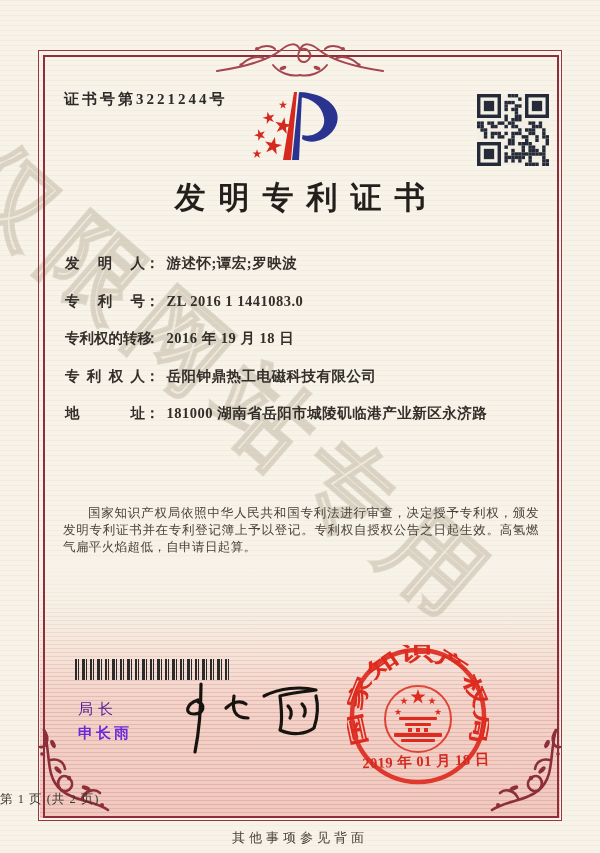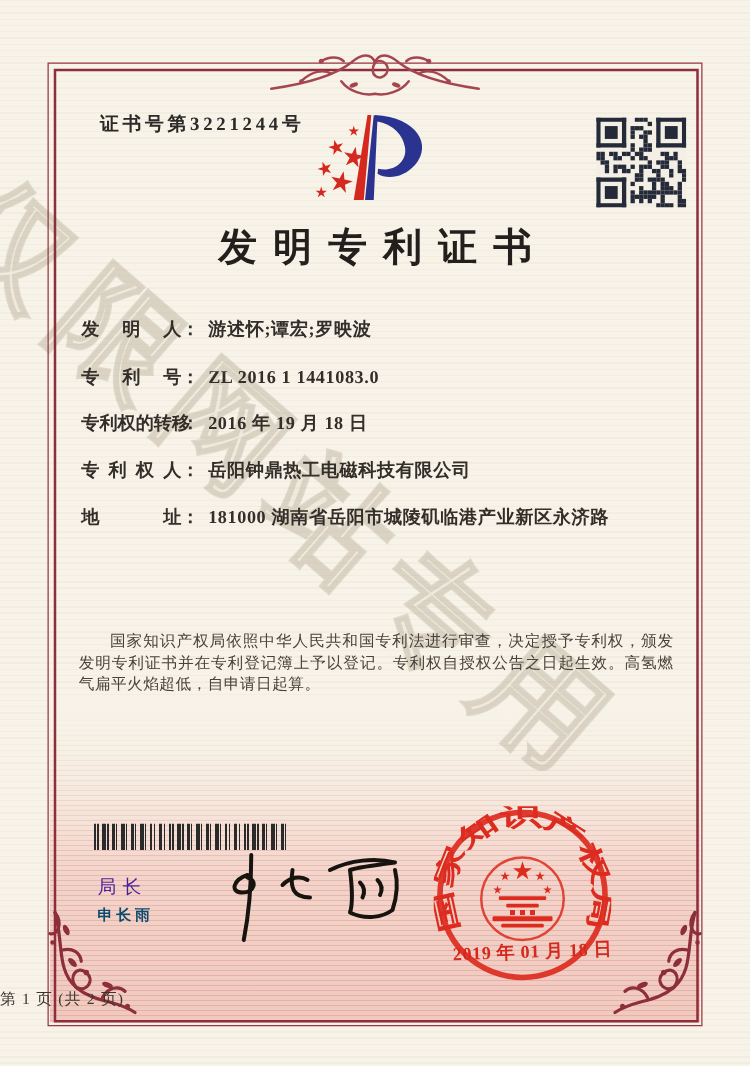--- a/index.html
+++ b/index.html
@@ -31,21 +31,21 @@
     font-size:96px;font-weight:700;letter-spacing:16px;
     color:rgba(186,176,156,0.12);
     -webkit-text-stroke:2px rgba(176,166,146,0.34);
   }
   
   .frame-outer{position:absolute;left:38px;top:50px;width:522px;height:769px;border:1px solid #9a3642;z-index:3;}
   .frame-inner{position:absolute;left:43px;top:55px;width:512px;height:759px;border:2px solid #8e2e3a;z-index:3;}
   .ornament{position:absolute;z-index:4;}
   .corner-right{transform:scaleX(-1);}
   
-  .cert-no{position:absolute;left:80px;top:90px;z-index:4;font-size:15px;font-weight:600;letter-spacing:3px;color:#2c2a28;}
+  .cert-no{position:absolute;left:64px;top:90px;z-index:4;font-size:15px;font-weight:600;letter-spacing:3px;color:#2c2a28;}
   .logo{position:absolute;left:238px;top:80px;z-index:4;}
   .qr{position:absolute;left:477px;top:94px;z-index:4;}
   .title{
     position:absolute;left:0;right:0;top:177px;z-index:4;text-align:center;
     font-size:31px;font-weight:700;letter-spacing:13px;text-indent:13px;color:#221f1c;
   }
   
   .fields{position:absolute;left:65px;top:254px;width:480px;z-index:4;font-size:14.5px;color:#332e29;}
   .row{height:22px;margin-bottom:15.5px;white-space:nowrap;}
   .flabel{display:inline-block;width:80px;font-weight:600;text-align:justify;text-align-last:justify;vertical-align:bottom;}
@@ -61,21 +61,21 @@
     position:absolute;left:75px;top:659px;width:155px;height:21px;z-index:4;
     background:repeating-linear-gradient(90deg,
       #2a2a2a 0 2px, rgba(0,0,0,0) 2px 3px,
       #2a2a2a 3px 4px, rgba(0,0,0,0) 4px 7px,
       #2a2a2a 7px 10px, rgba(0,0,0,0) 10px 11px,
       #2a2a2a 11px 12px, rgba(0,0,0,0) 12px 15px);
   }
   .off-title{position:absolute;left:78px;top:700px;z-index:4;font-family:"Liberation Sans","DejaVu Sans",sans-serif;
     font-size:15px;font-weight:400;letter-spacing:5px;color:#4c1d95;}
   .off-name{position:absolute;left:78px;top:724px;z-index:4;font-family:"Liberation Sans","DejaVu Sans",sans-serif;
-    font-size:12px;font-weight:600;letter-spacing:3px;color:#0c4a6e;}
+    font-size:15px;font-weight:600;letter-spacing:3px;color:#6d28d9;}
   .signature{position:absolute;left:168px;top:678px;z-index:4;}
   .seal{position:absolute;left:347px;top:645px;z-index:5;}
   .seal-date{
     position:absolute;left:356px;top:752px;width:140px;z-index:6;text-align:center;
     font-size:14.5px;font-weight:700;color:#d5281e;letter-spacing:0.5px;transform:rotate(-2deg);
   }
   .page-num{position:absolute;left:0;right:36px;top:791px;z-index:4;text-align:left;
     font-size:12.5px;letter-spacing:1px;color:#3a3530;}
   .back-note{position:absolute;left:0;right:0;top:829px;z-index:4;text-align:center;
     font-size:13px;letter-spacing:4px;color:#45403a;}
@@ -369,14 +369,15 @@
       <rect x="-10" y="5" width="4" height="4"></rect>
         <rect x="6" y="5" width="4" height="4"></rect>
         <rect x="-2" y="5" width="4" height="4"></rect>
       <rect x="-24" y="10" width="48" height="4" rx="1"></rect>
       <rect x="-17" y="16" width="34" height="3" rx="1"></rect>
     </g>
   </svg>
   <div class="seal-date">2019 年 01 月 18 日</div>
 
   <div class="page-num">第 1 页 (共 2 页)</div>
+  <div class="back-note">其他事项参见背面</div>
 
 </div>
 
 </body></html>

